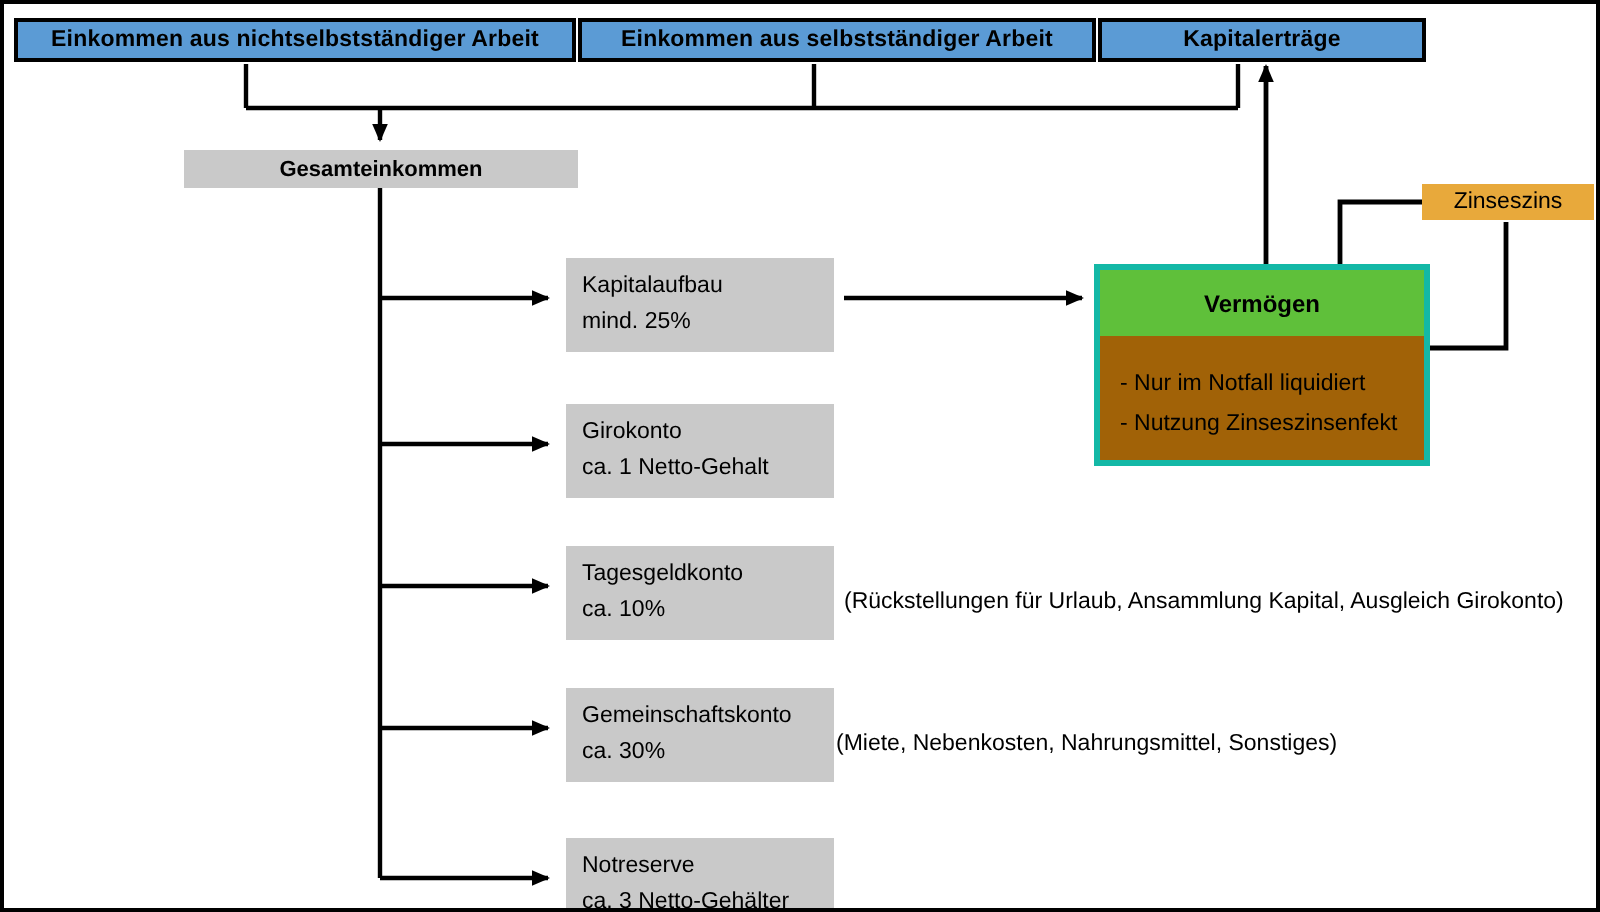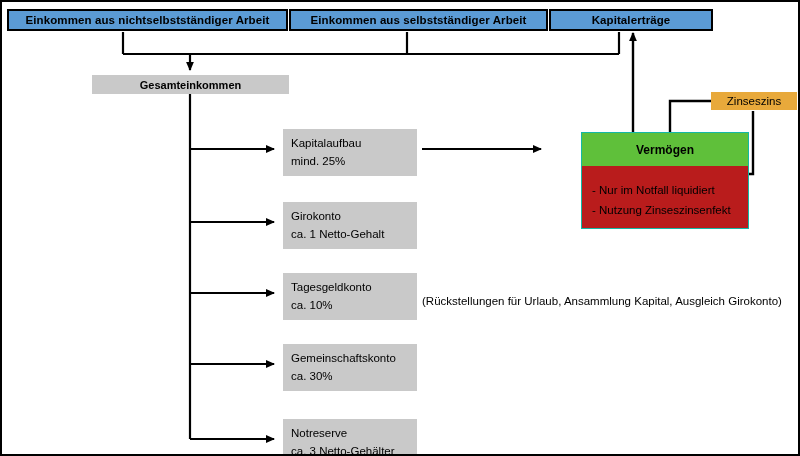--- a/index.html
+++ b/index.html
@@ -64,23 +64,22 @@
     display: block;
   }
   .note {
     position: absolute;
     font-size: 11.5px;
     color: #000000;
     white-space: nowrap;
     margin-top: 16px;
   }
   .verm-wrap {
-    border: 1px solid #14b8a6;
-    background: #b91c1c;
-    margin-left: 34px;
+    border: 3px solid #14b8a6;
+    background: #a16207;
   }
   .verm-head {
     background: #5FC03A;
     height: 33px;
     display: flex;
     align-items: center;
     justify-content: center;
     font-size: 12px;
     font-weight: bold;
     color: #000000;
@@ -182,20 +181,21 @@
   <div class="node gray-box acct-box" style="left:281px; top:271px; width:134px;">
     <span>Tagesgeldkonto</span>
     <span class="line2">ca. 10%</span>
   </div>
   <div class="note" style="left:420px; top:277px;">(Rückstellungen für Urlaub, Ansammlung Kapital, Ausgleich Girokonto)</div>
 
   <div class="node gray-box acct-box" style="left:281px; top:342px; width:134px;">
     <span>Gemeinschaftskonto</span>
     <span class="line2">ca. 30%</span>
   </div>
+  <div class="note" style="left:416px; top:348px;">(Miete, Nebenkosten, Nahrungsmittel, Sonstiges)</div>
 
   <div class="node gray-box acct-box" style="left:281px; top:417px; width:134px;">
     <span>Notreserve</span>
     <span class="line2">ca. 3 Netto-Gehälter</span>
   </div>
 
   <div class="node verm-wrap" style="left:545px; top:130px; width:168px;">
     <div class="verm-head">
       <span>Vermögen</span>
     </div>

